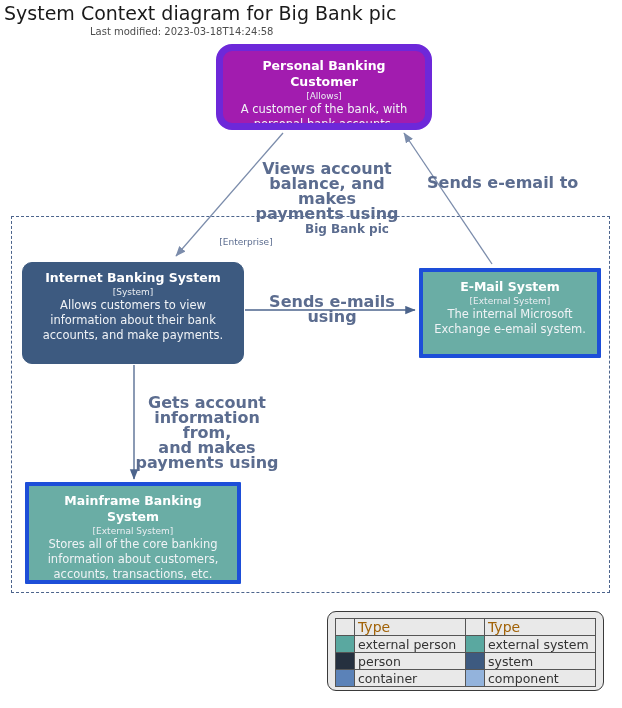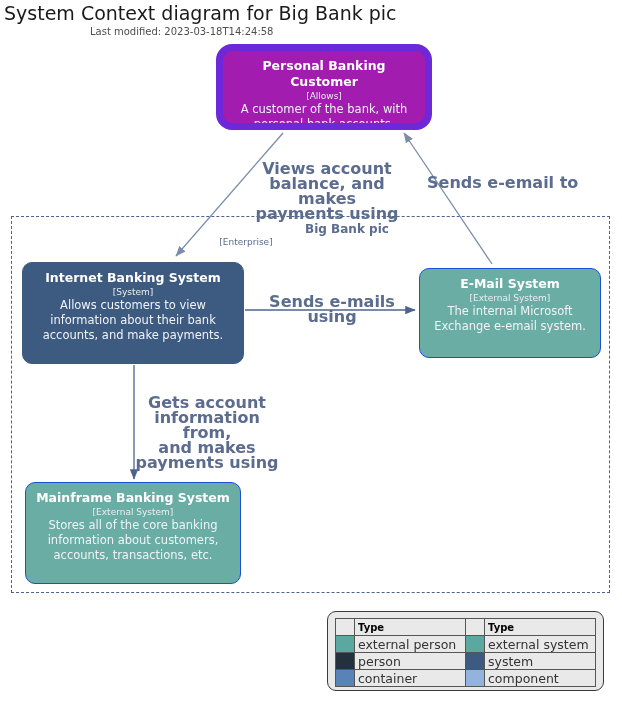--- a/index.html
+++ b/index.html
@@ -117,22 +117,22 @@
     border: 7px solid #6d28d9;
     border-radius: 16px;
   }
   .node-system {
     background: #3d5a80;
     border: 1px solid #3d5a80;
     border-radius: 10px;
   }
   .node-extsystem {
     background: #6aada5;
-    border: 1px solid #1d4ed8;
-    border-radius: 10px;
+    border: 4px solid #1d4ed8;
+    border-radius: 1px;
   }
 
   #node-customer { left: 216px; top: 44px; width: 216px; height: 86px; }
   #node-internet-banking { left: 22px; top: 262px; width: 222px; height: 102px; }
   #node-email { left: 419px; top: 268px; width: 182px; height: 90px; }
   #node-mainframe { left: 25px; top: 482px; width: 216px; height: 102px; }
 
   
   .edge-label {
     position: absolute;
@@ -174,23 +174,23 @@
     border: 1px solid #555555;
     padding: 0 3px;
     height: 16px;
     text-align: left;
     font-weight: normal;
     background: #e9e9e9;
     white-space: nowrap;
     overflow: hidden;
   }
   .legend th {
-    font-weight: bold;
-    color: #000000;
-    font-size: 10px;
+    font-weight: normal;
+    color: #a16207;
+    font-size: 14px;
   }
   .legend td.swatch, .legend th.swatch {
     width: 18px;
     padding: 0;
   }
   .legend .swatch-fill {
     display: block;
     width: 100%;
     height: 16px;
   }

